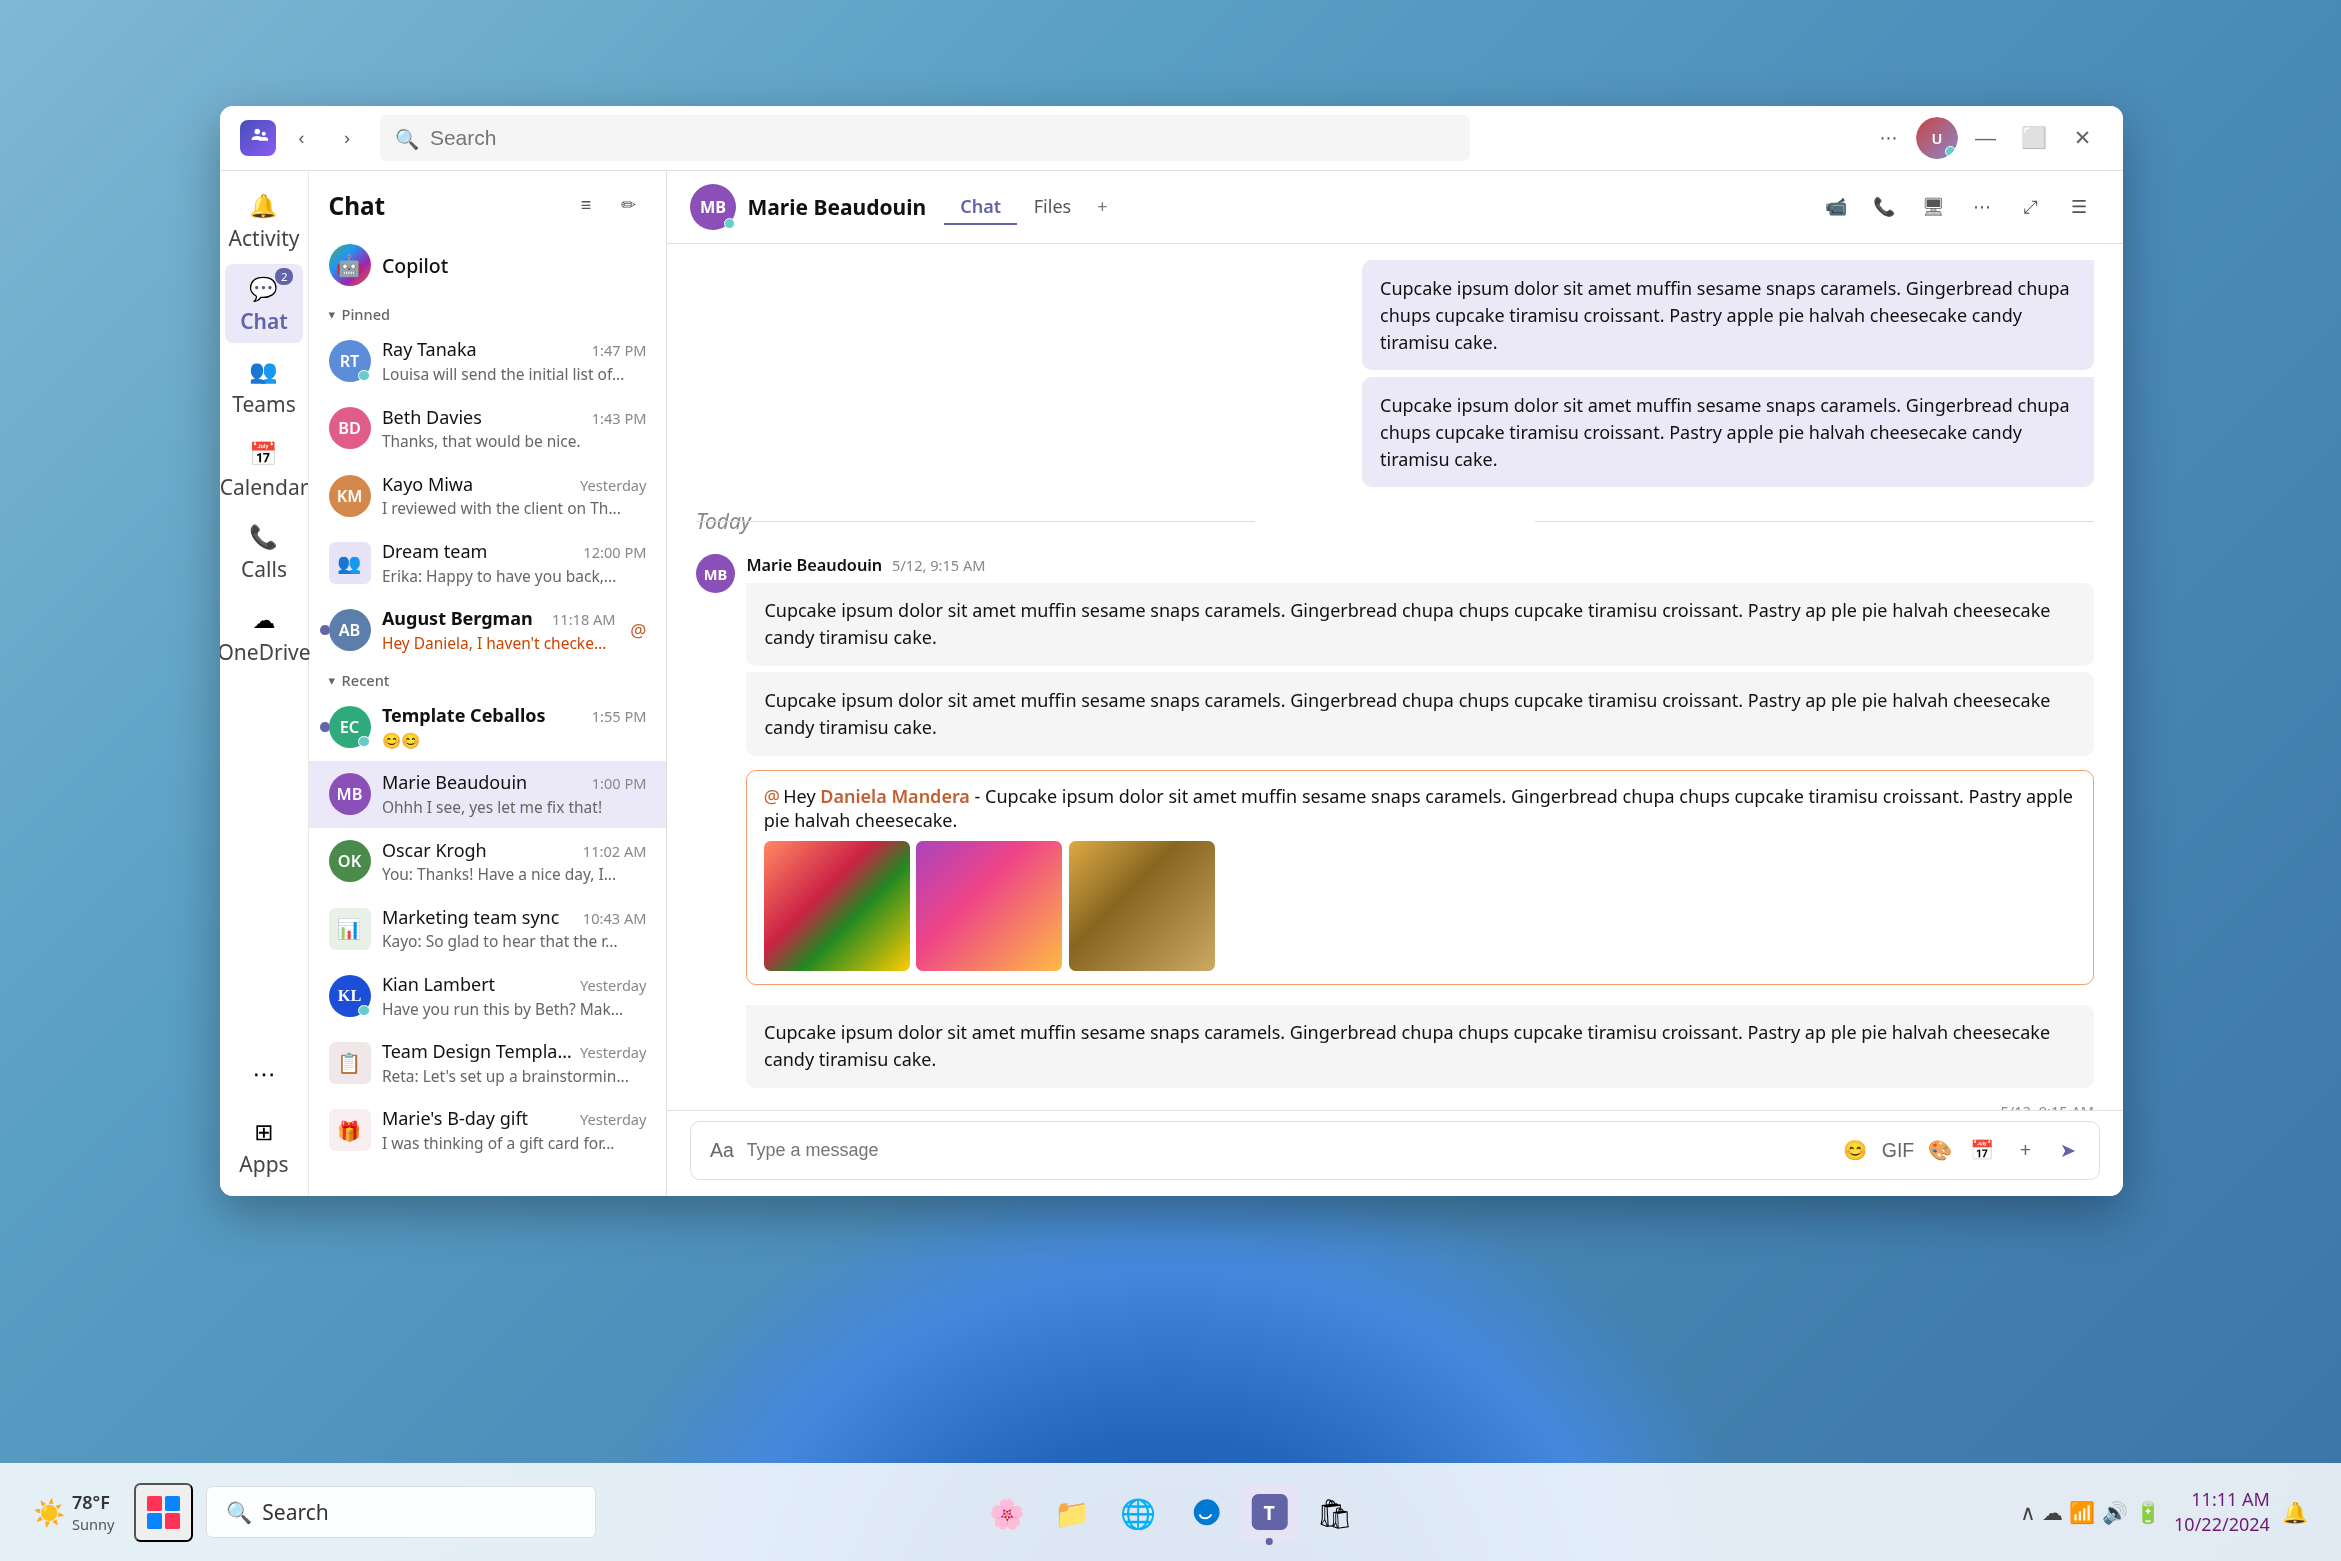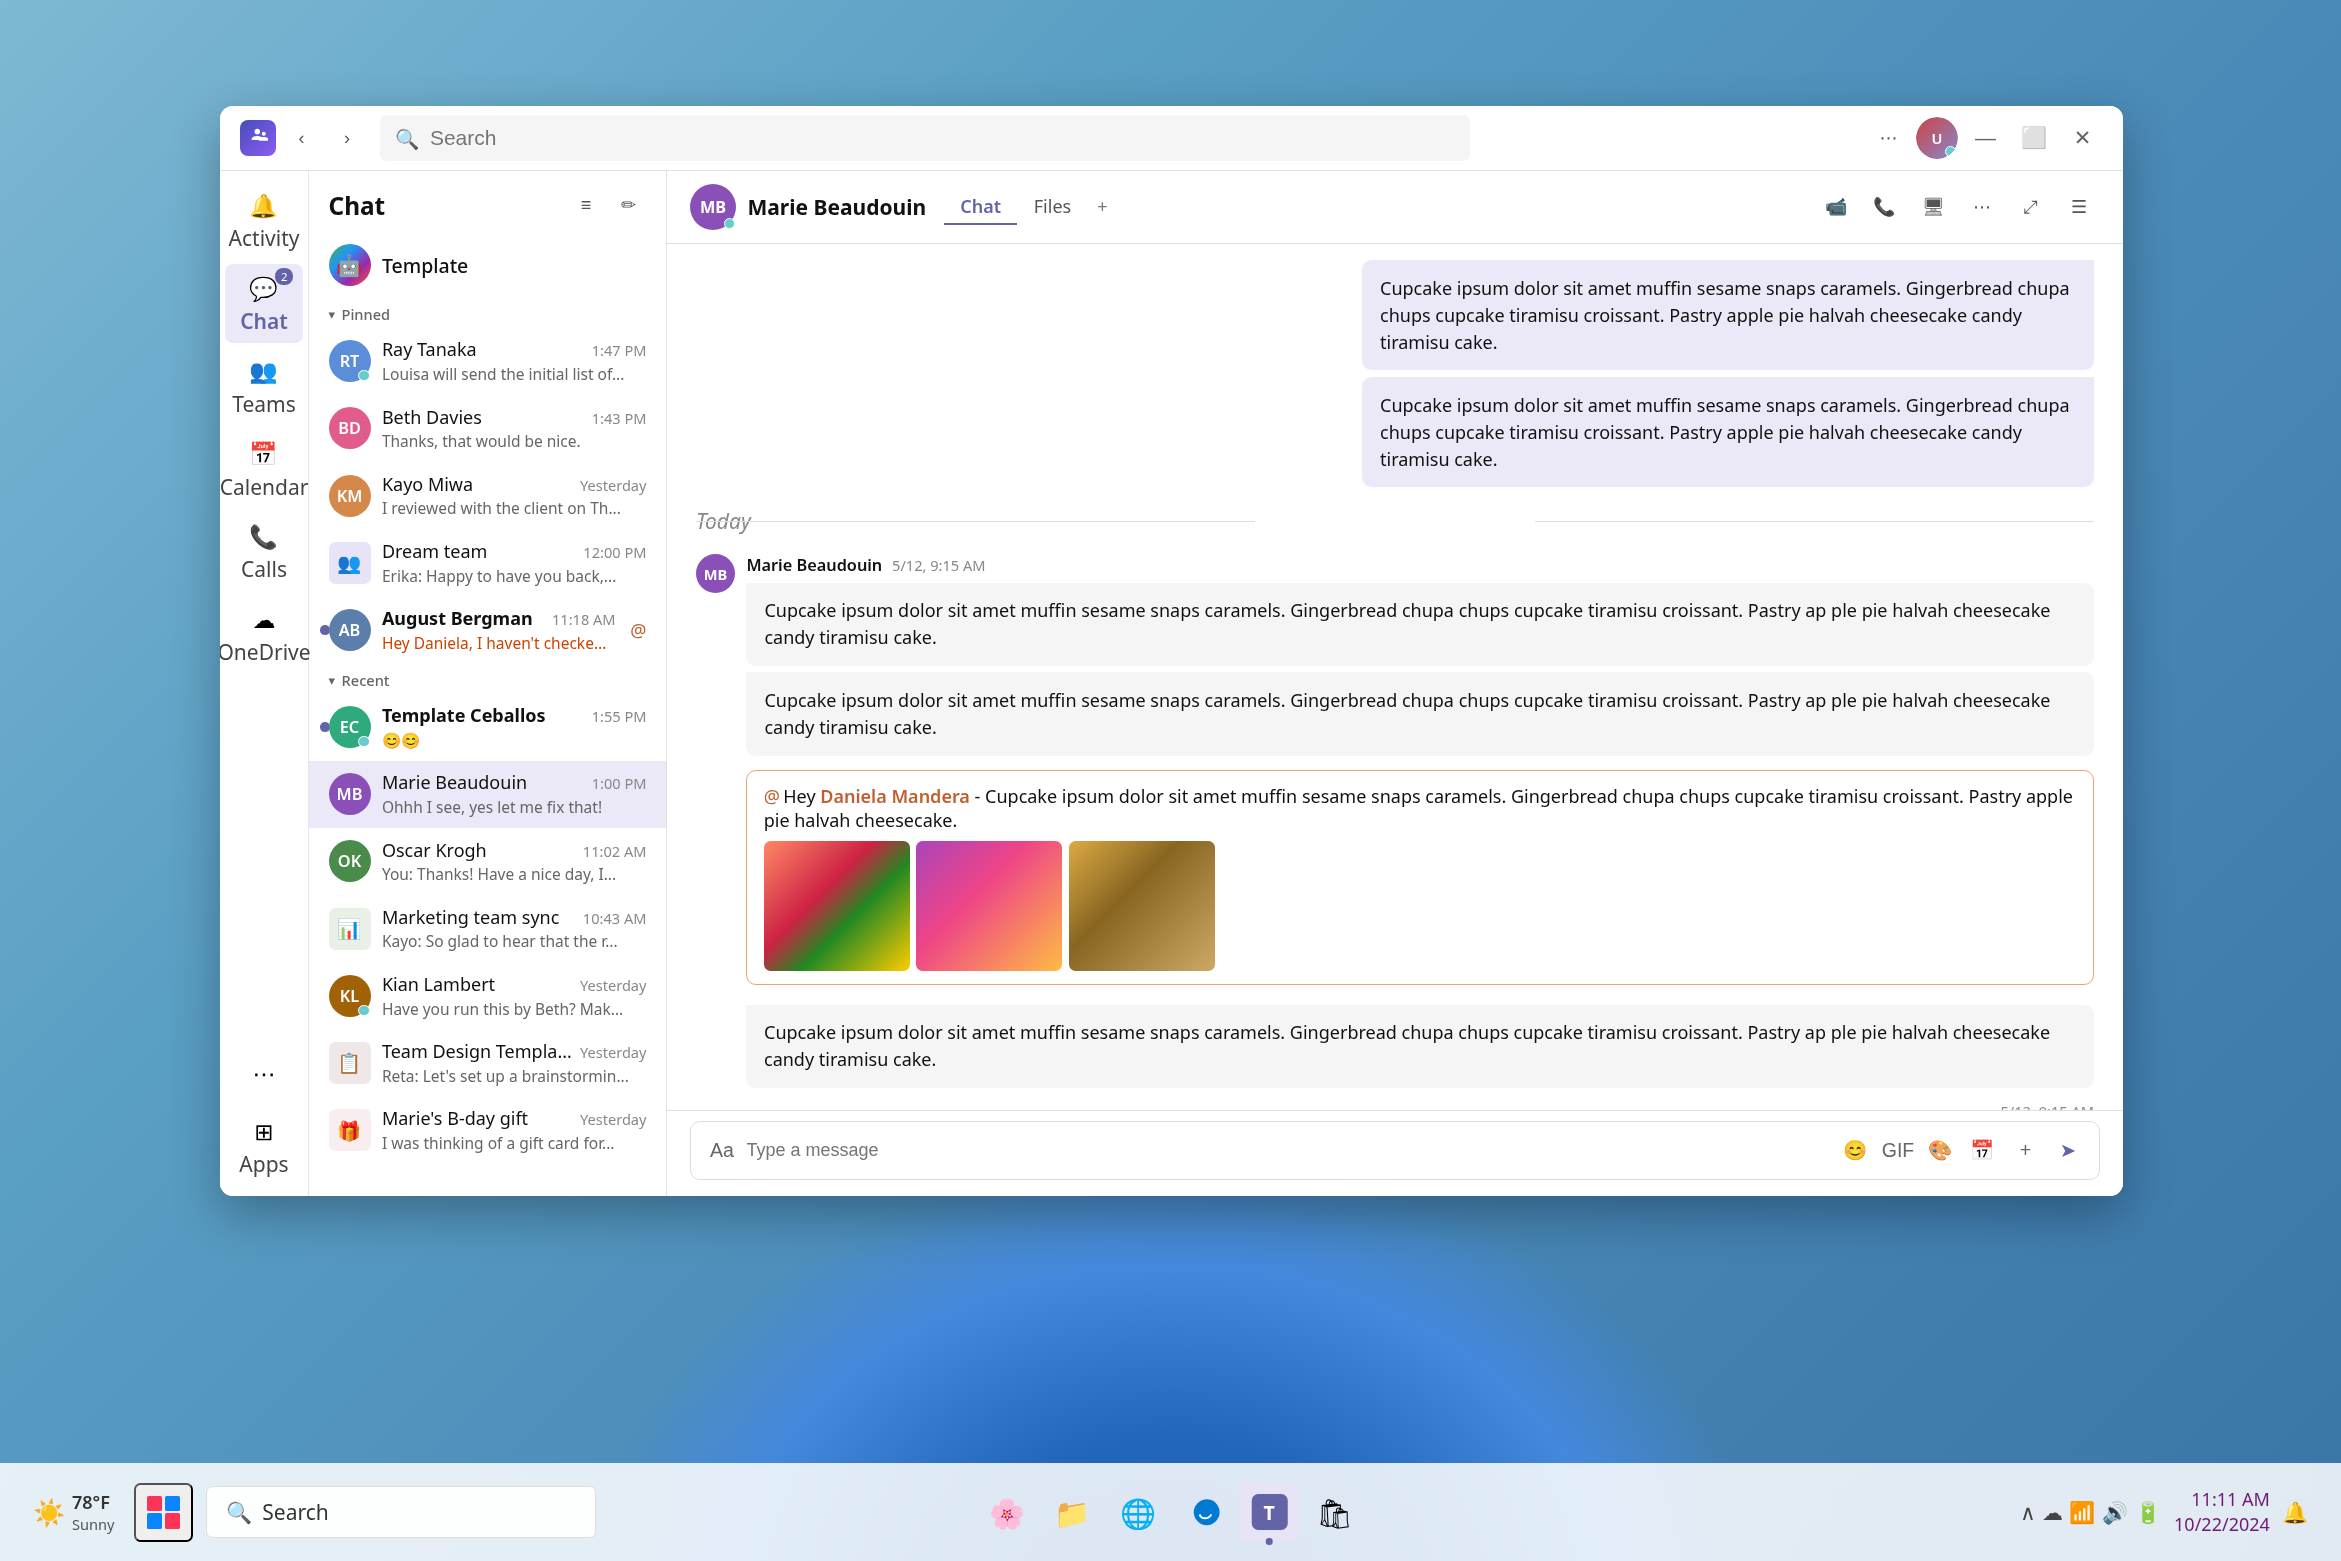--- a/index.html
+++ b/index.html
@@ -829,21 +829,21 @@
 
     <div class="chat-list-panel">
       <div class="chat-list-header">
         <span class="chat-list-title">Chat</span>
         <button class="chat-list-icon-btn">≡</button>
         <button class="chat-list-icon-btn">✏</button>
       </div>
 
       <div class="copilot-item">
         <div class="copilot-logo">🤖</div>
-        <span class="copilot-name">Template</span>
+        <span class="copilot-name">Copilot</span>
       </div>
 
       <div class="section-label">
         <span class="section-chevron">▾</span>
         <span>Pinned</span>
       </div>
 
       <div class="chat-item">
         <div class="chat-avatar" style="background:#5b8dd9;">
           RT
@@ -952,21 +952,21 @@
         <div class="chat-info">
           <div class="chat-item-row1">
             <span class="chat-item-name">Marketing team sync</span>
             <span class="chat-item-time">10:43 AM</span>
           </div>
           <div class="chat-item-preview">Kayo: So glad to hear that the r...</div>
         </div>
       </div>
 
       <div class="chat-item">
-        <div class="chat-avatar" style="background:#a16207;">
+        <div class="chat-avatar" style="background:#1d4ed8;font-family:Liberation Serif, serif;">
           KL
           <div class="online-dot"></div>
         </div>
         <div class="chat-info">
           <div class="chat-item-row1">
             <span class="chat-item-name">Kian Lambert</span>
             <span class="chat-item-time">Yesterday</span>
           </div>
           <div class="chat-item-preview">Have you run this by Beth? Mak...</div>
         </div>

